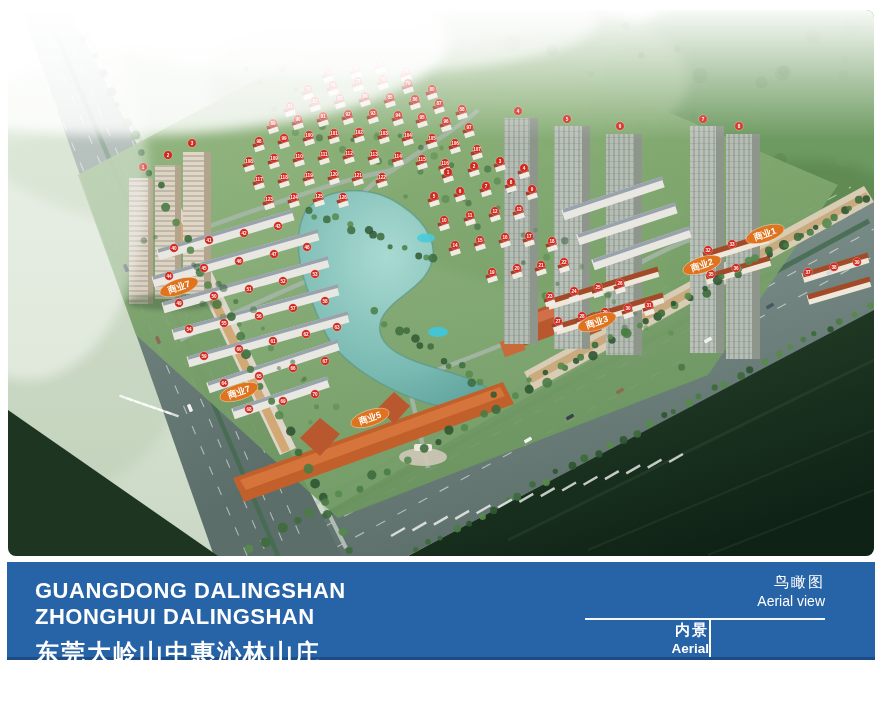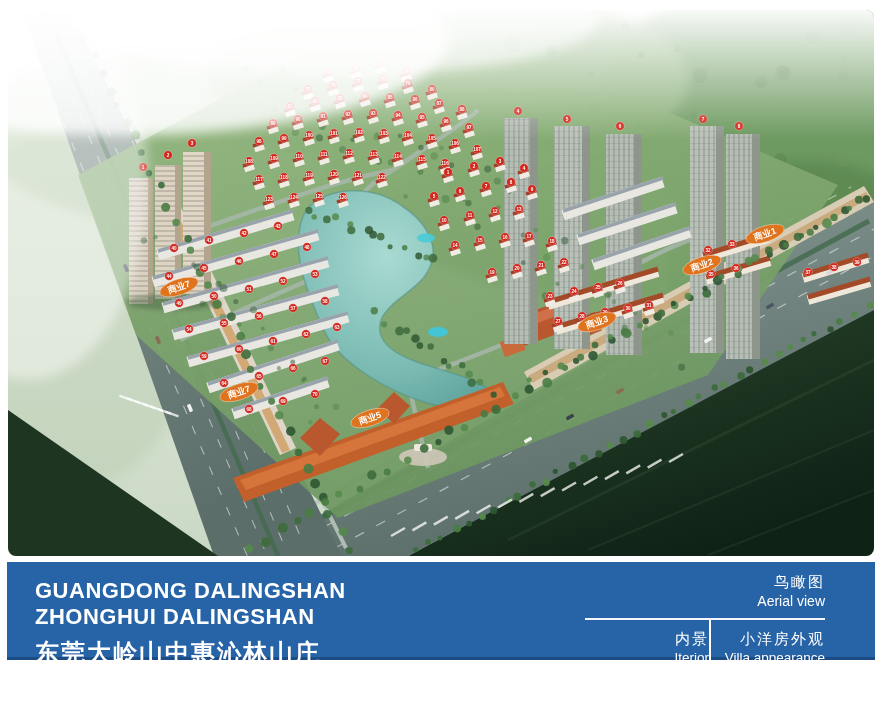--- a/index.html
+++ b/index.html
@@ -9,21 +9,21 @@
   .photo svg{display:block;}
   .banner{position:absolute;left:7px;top:562px;width:868px;height:98px;background:#2763a7;border-bottom:3px solid #1c4c85;box-sizing:border-box;}
   .banner-left{position:absolute;left:28px;top:16px;color:#ffffff;}
   .banner-title{font-size:22px;font-weight:bold;letter-spacing:0.5px;line-height:26px;}
   .banner-title-cn{font-size:24px;font-weight:bold;letter-spacing:2px;margin-top:7px;}
   .banner-right{position:absolute;left:578px;top:10px;width:240px;color:#ffffff;text-align:right;}
   .view-cn{font-size:15px;letter-spacing:2px;line-height:20px;}
   .view-en{font-size:14px;line-height:18px;}
   .divider-h{height:2px;background:#ffffff;margin-top:8px;opacity:.95;}
   .tab-row{display:flex;align-items:stretch;}
-  .tab-cell{padding-top:9px;}
+  .tab-cell{font-weight:bold;}
   .tab-cell.c1{flex:0 0 124px;border-right:2px solid #ffffff;}
   .tab-cell.c2{flex:1;}
   .tab-cn{font-size:15px;letter-spacing:2px;line-height:20px;}
   .tab-en{font-size:13.5px;line-height:17px;}
 </style>
 </head>
 <body>
 
 <div class="page">
 
@@ -1205,22 +1205,18 @@
       <div class="banner-title">ZHONGHUI DALINGSHAN</div>
       <div class="banner-title-cn">东莞大岭山中惠沁林山庄</div>
     </div>
     <div class="banner-right">
       <div class="view-cn">鸟瞰图</div>
       <div class="view-en">Aerial view</div>
       <div class="divider-h"></div>
       <div class="tab-row">
         <div class="tab-cell c1">
           <div class="tab-cn">内景</div>
-          <div class="tab-en">Iterior</div>
-        </div>
-        <div class="tab-cell c2">
-          <div class="tab-cn">小洋房外观</div>
-          <div class="tab-en">Villa appearance</div>
+          <div class="tab-en">Aerial</div>
         </div>
       </div>
     </div>
   </div>
 </div>
 
 </body></html>

